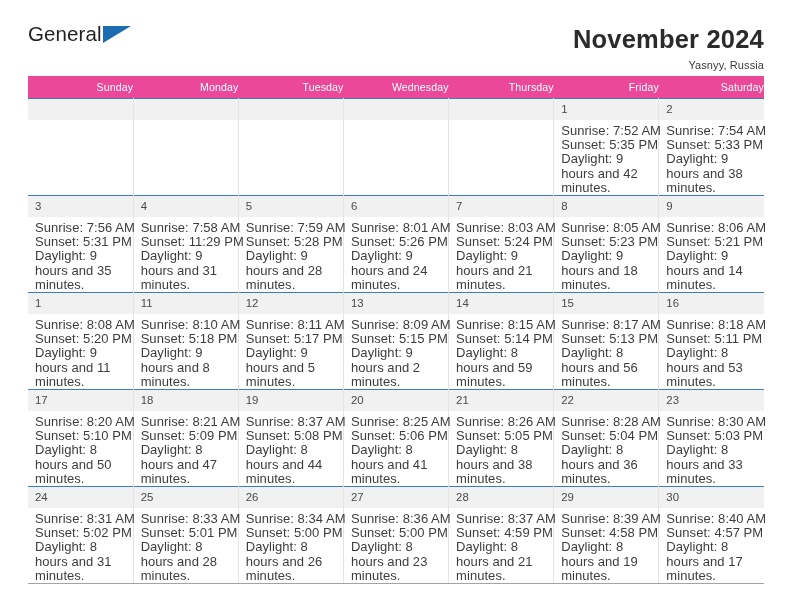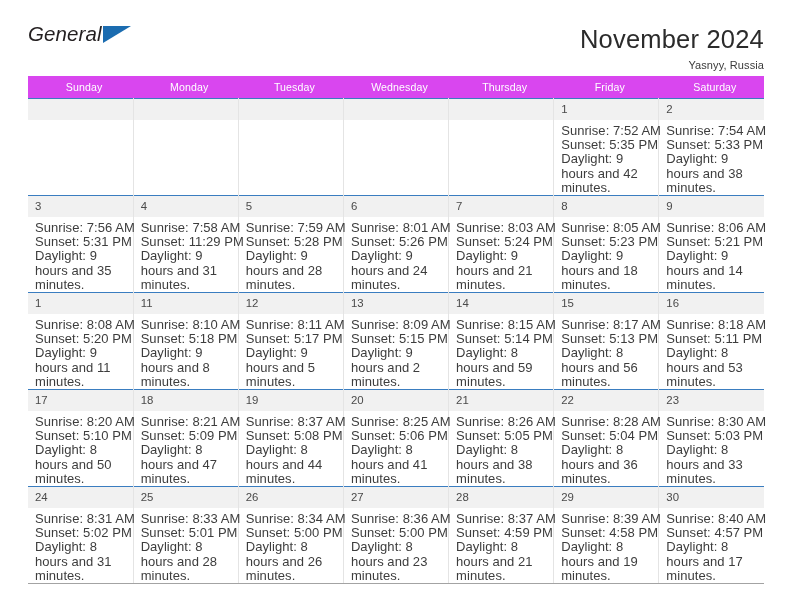--- a/index.html
+++ b/index.html
@@ -23,21 +23,20 @@
     align-items: flex-start;
     justify-content: space-between;
     height: 76px;
     padding-top: 24px;
   }
   .logo {
     position: relative;
     width: 120px;
     line-height: 1;
     user-select: none;
-    font-style: italic;
   }
   .logo-general {
     font-size: 20.5px;
     color: #231f20;
     letter-spacing: 0.1px;
     display: block;
   }
   .logo-blue {
     font-size: 20.5px;
     color: #1b7bc1;
@@ -53,44 +52,44 @@
     height: 0;
     border-left: 28px solid #1b6cb0;
     border-bottom: 17px solid transparent;
   }
   .title-block {
     text-align: right;
     padding-top: 1px;
   }
   .month-title {
     font-size: 25.5px;
-    font-weight: normal;
+    font-weight: bold;
     color: #2b2b2b;
     letter-spacing: 0.2px;
     line-height: 1.15;
   }
   .location {
     font-size: 11px;
     color: #3a3a3a;
     margin-top: 5px;
     letter-spacing: 0.1px;
   }
 
   
   .calendar {
     width: 736px;
     border-collapse: collapse;
     table-layout: fixed;
   }
   .calendar th {
-    background: #d946ef;
+    background: #ec4899;
     color: #ffffff;
     font-size: 10.6px;
     font-weight: normal;
-    text-align: center;
+    text-align: right;
     padding: 5px 0 5px 7px;
     height: 20px;
     letter-spacing: 0.1px;
   }
   .calendar td {
     vertical-align: top;
     border-top: 1.2px solid #3a7dc0;
     border-right: 1px solid #e4e4e4;
     height: 90px;
     padding: 0;

